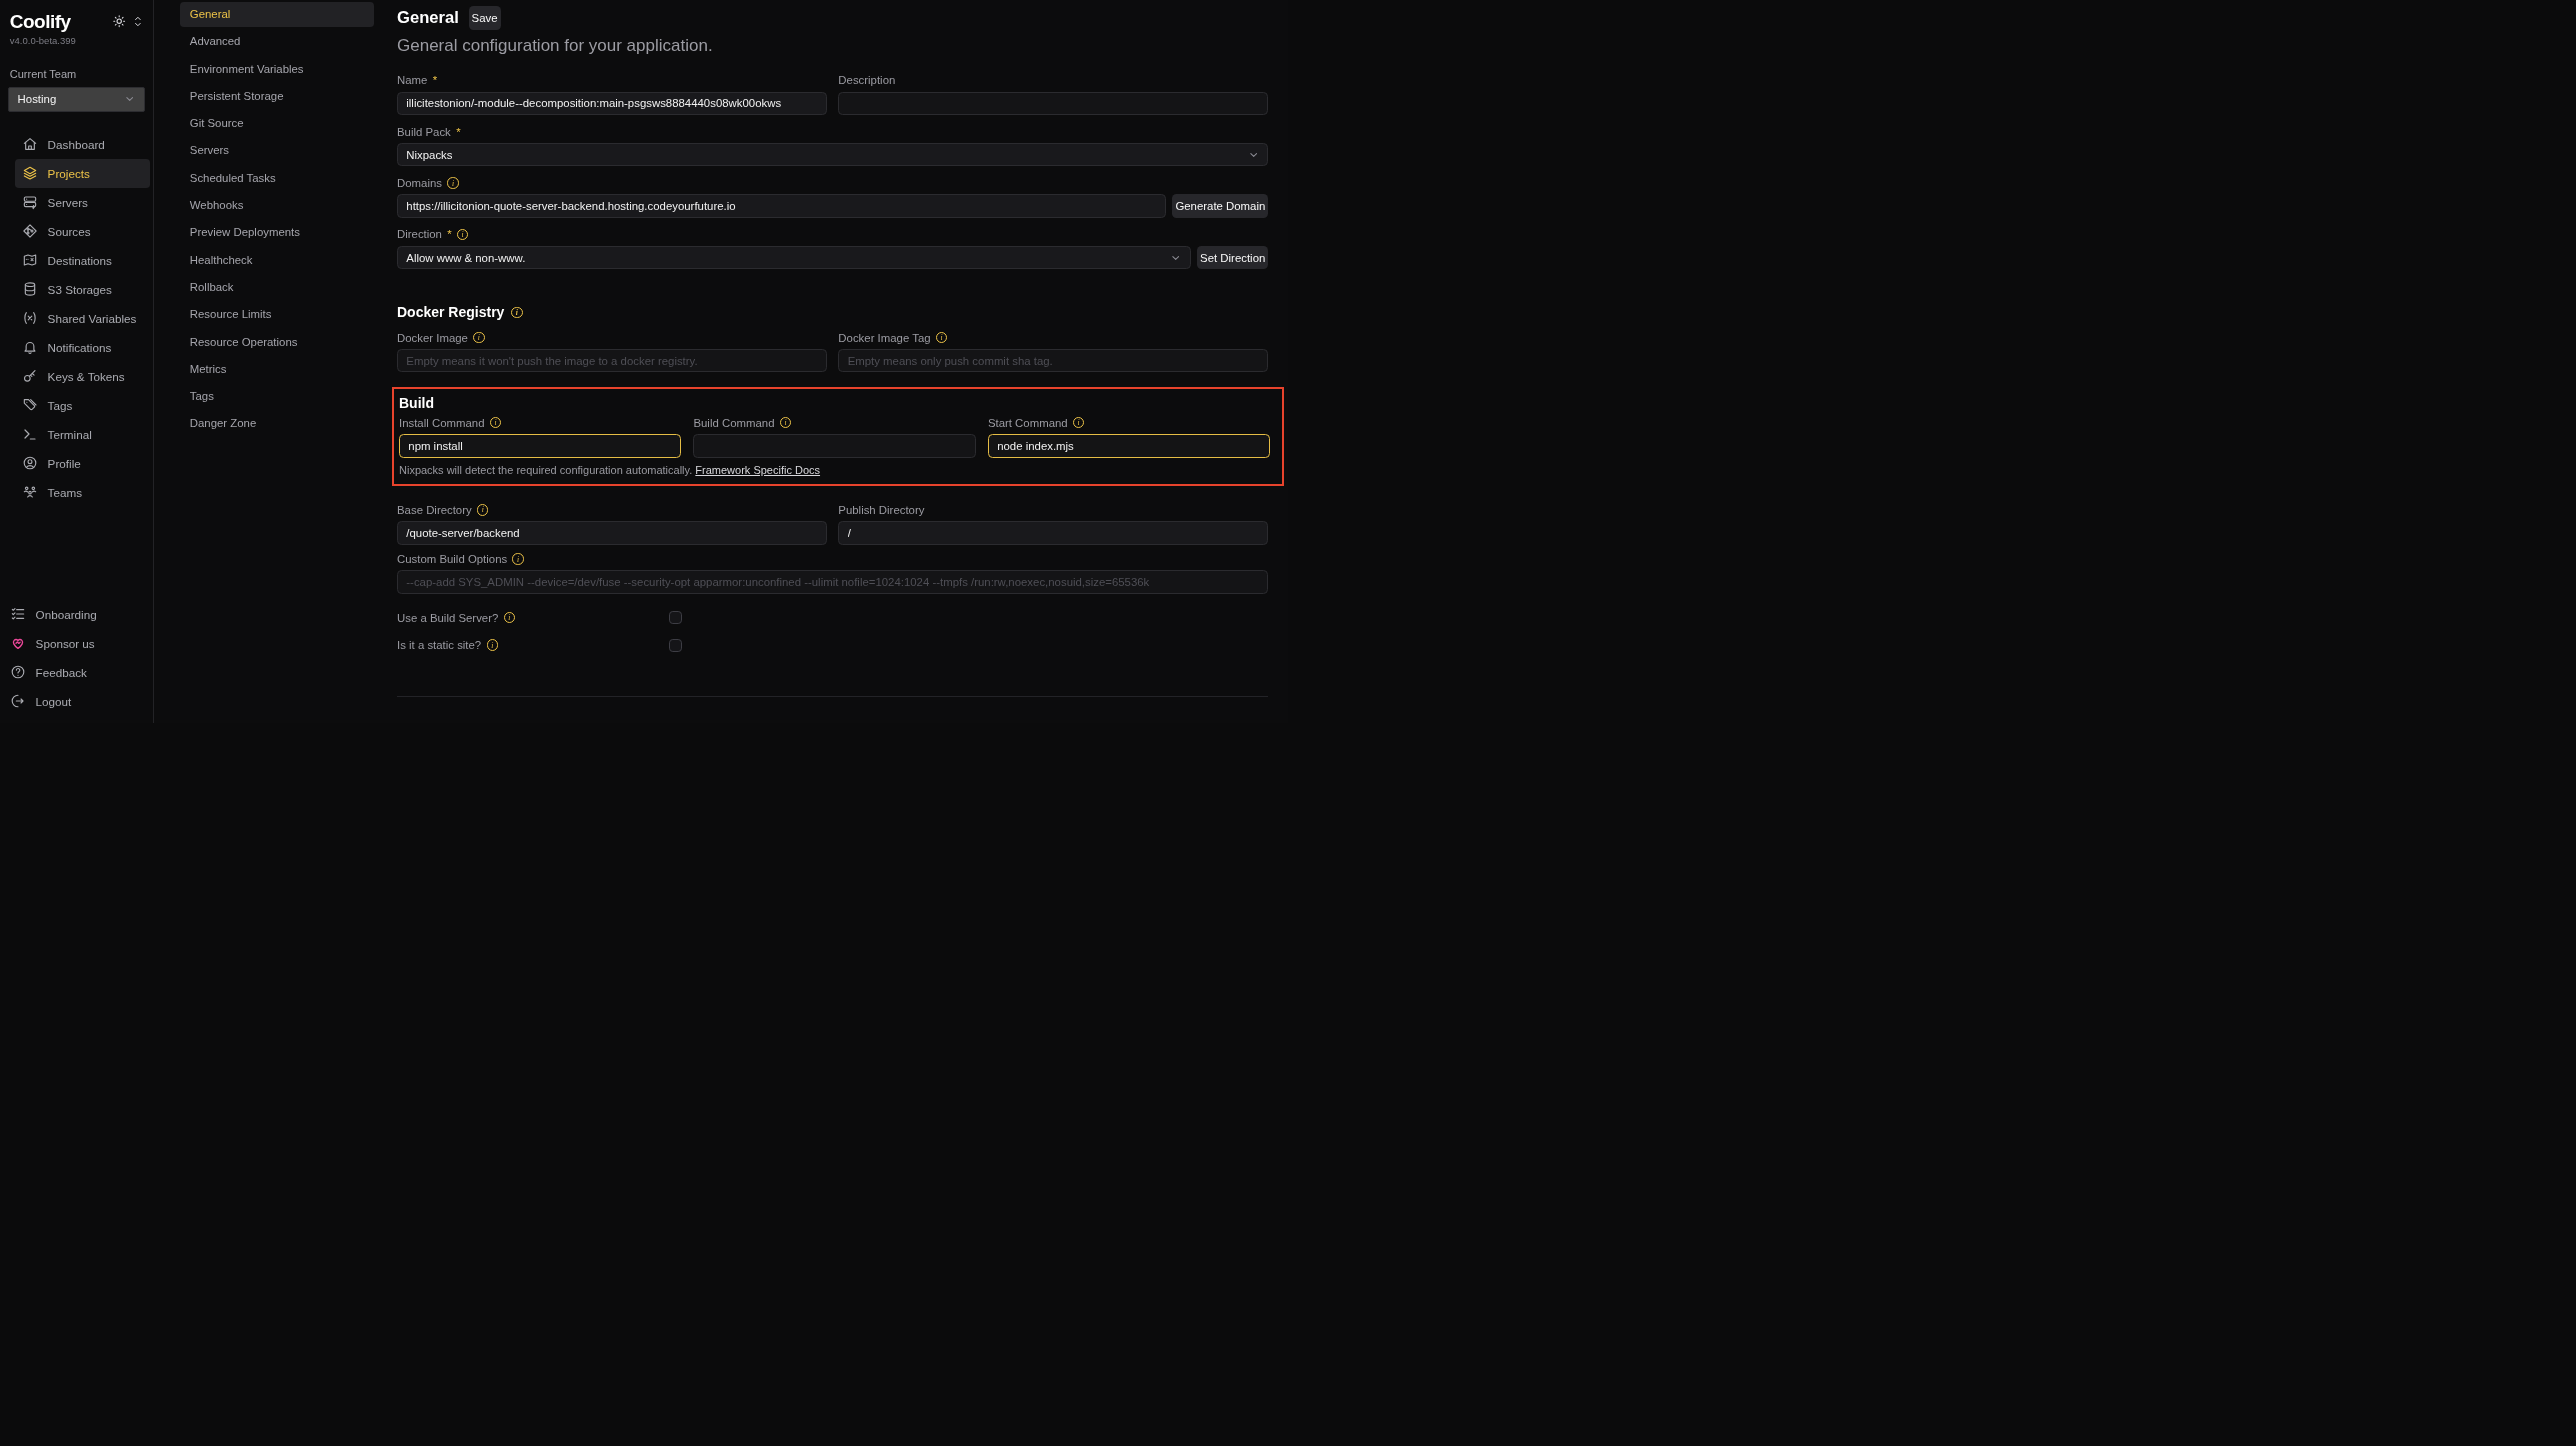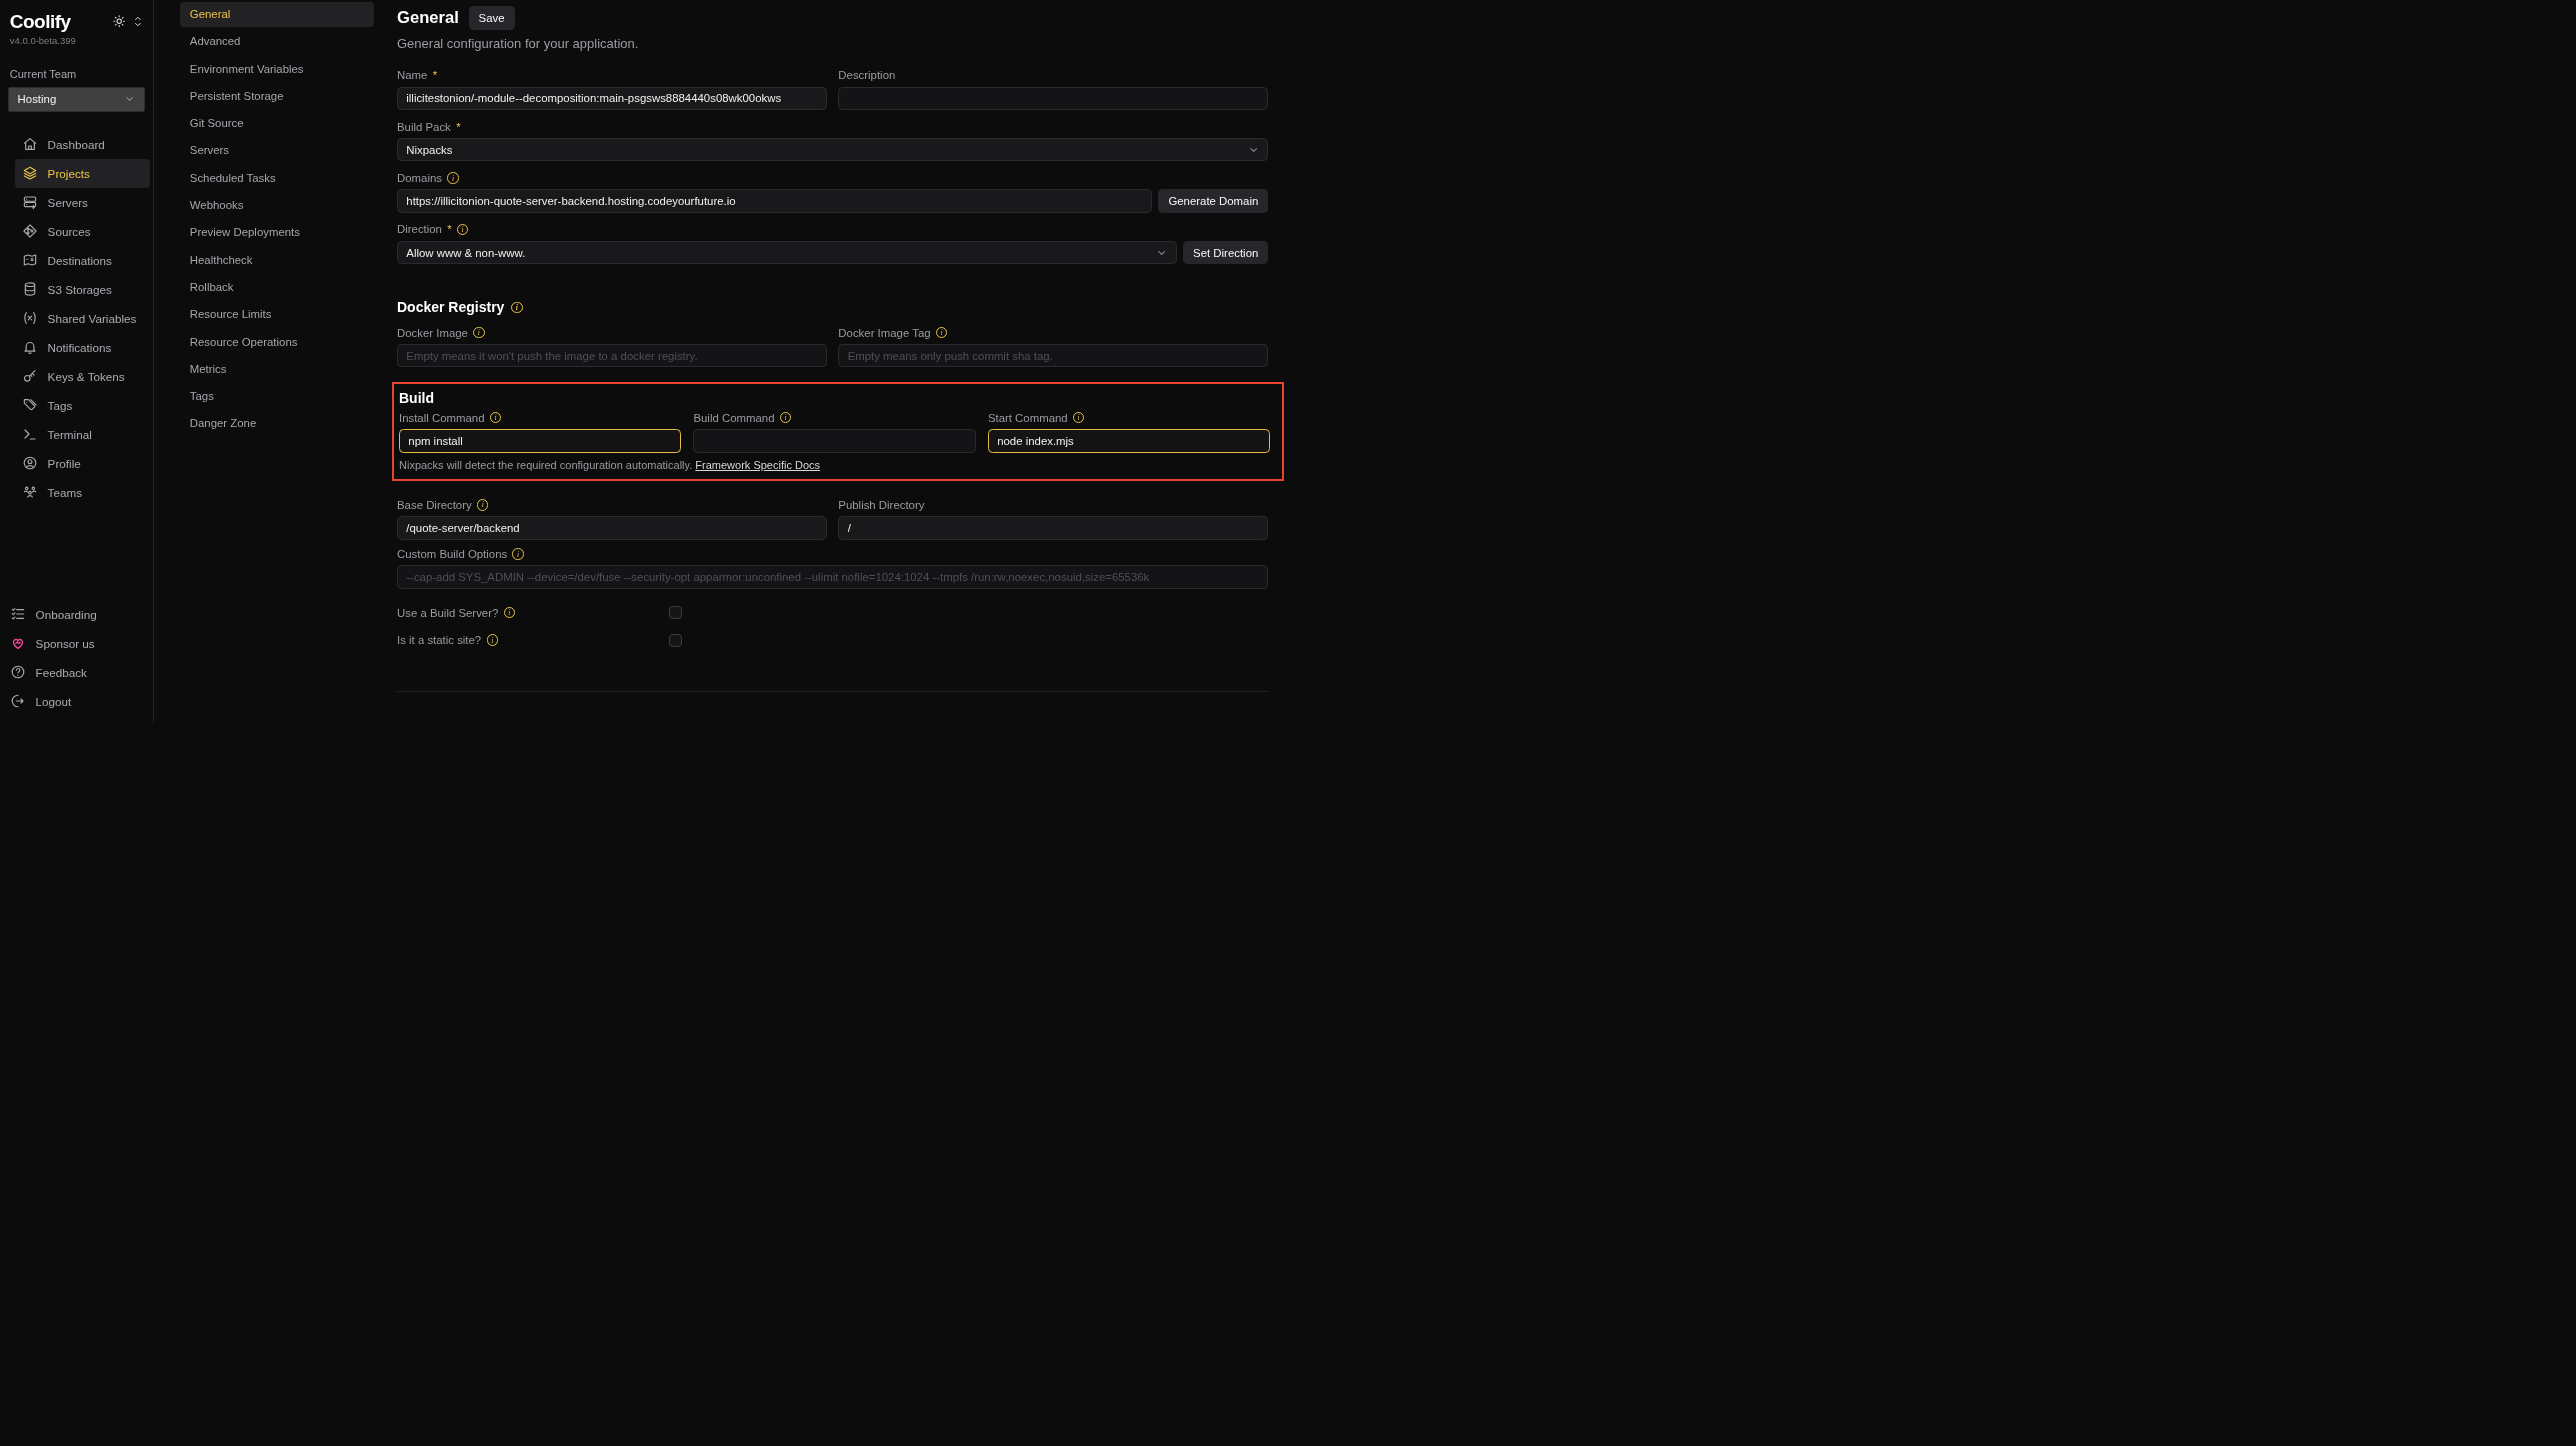--- a/index.html
+++ b/index.html
@@ -30,23 +30,23 @@
   svg{display:block;}
   
   .tabs{width:194px;flex:none;margin-left:26px;padding-top:1.5px;display:flex;flex-direction:column;}
   .tab{height:25px;flex:none;display:flex;align-items:center;padding:0 9.8px;margin-bottom:2.3px;border-radius:3.8px;
     color:#a6a6ad;font-size:11.4px;cursor:pointer;white-space:nowrap;}
   .tab.active{background:#222225;color:#edc348;}
   
   .main{flex:1;padding:6px 19.7px 0 23px;overflow:hidden;}
   .page-header{display:flex;align-items:center;gap:9.8px;}
   .page-title{font-size:16.6px;font-weight:700;margin:0;color:#fff;}
-  .btn{background:#27272b;color:#fafafa;border:none;border-radius:4.5px;height:23.5px;padding:0 10px;
+  .btn{background:#27272b;color:#fafafa;border:none;border-radius:4.5px;height:23.5px;padding:0 3px;
     font-size:11.4px;font-family:inherit;cursor:pointer;white-space:nowrap;text-align:right;}
-  .subtitle{margin:6.8px 0 0;color:#9c9ca3;font-size:13px;}
+  .subtitle{margin:6.8px 0 0;color:#9c9ca3;font-size:17px;}
   .label{display:flex;align-items:center;gap:5.3px;color:#9c9ca3;font-size:11.4px;margin-bottom:5.3px;white-space:nowrap;}
   .req{color:#edc348;font-size:11.4px;}
   .info{width:11.4px;height:11.4px;flex:none;border:1.1px solid #edc348;border-radius:50%;color:#edc348;
     font-size:7.6px;display:inline-flex;align-items:center;justify-content:center;
     font-family:"Liberation Serif", serif;font-style:italic;cursor:pointer;}
   .input{width:100%;height:23.5px;background:#141416;border:0.8px solid #2b2b2f;border-radius:4.5px;
     color:#f2f2f2;font-size:11.4px;padding:0 8.3px;font-family:inherit;outline:none;}
   .input.filled{background:#19191c;}
   .input.hl{border:1.1px solid #e5bd45;background:#141415;}
   .input::placeholder{color:#4f4f56;}

